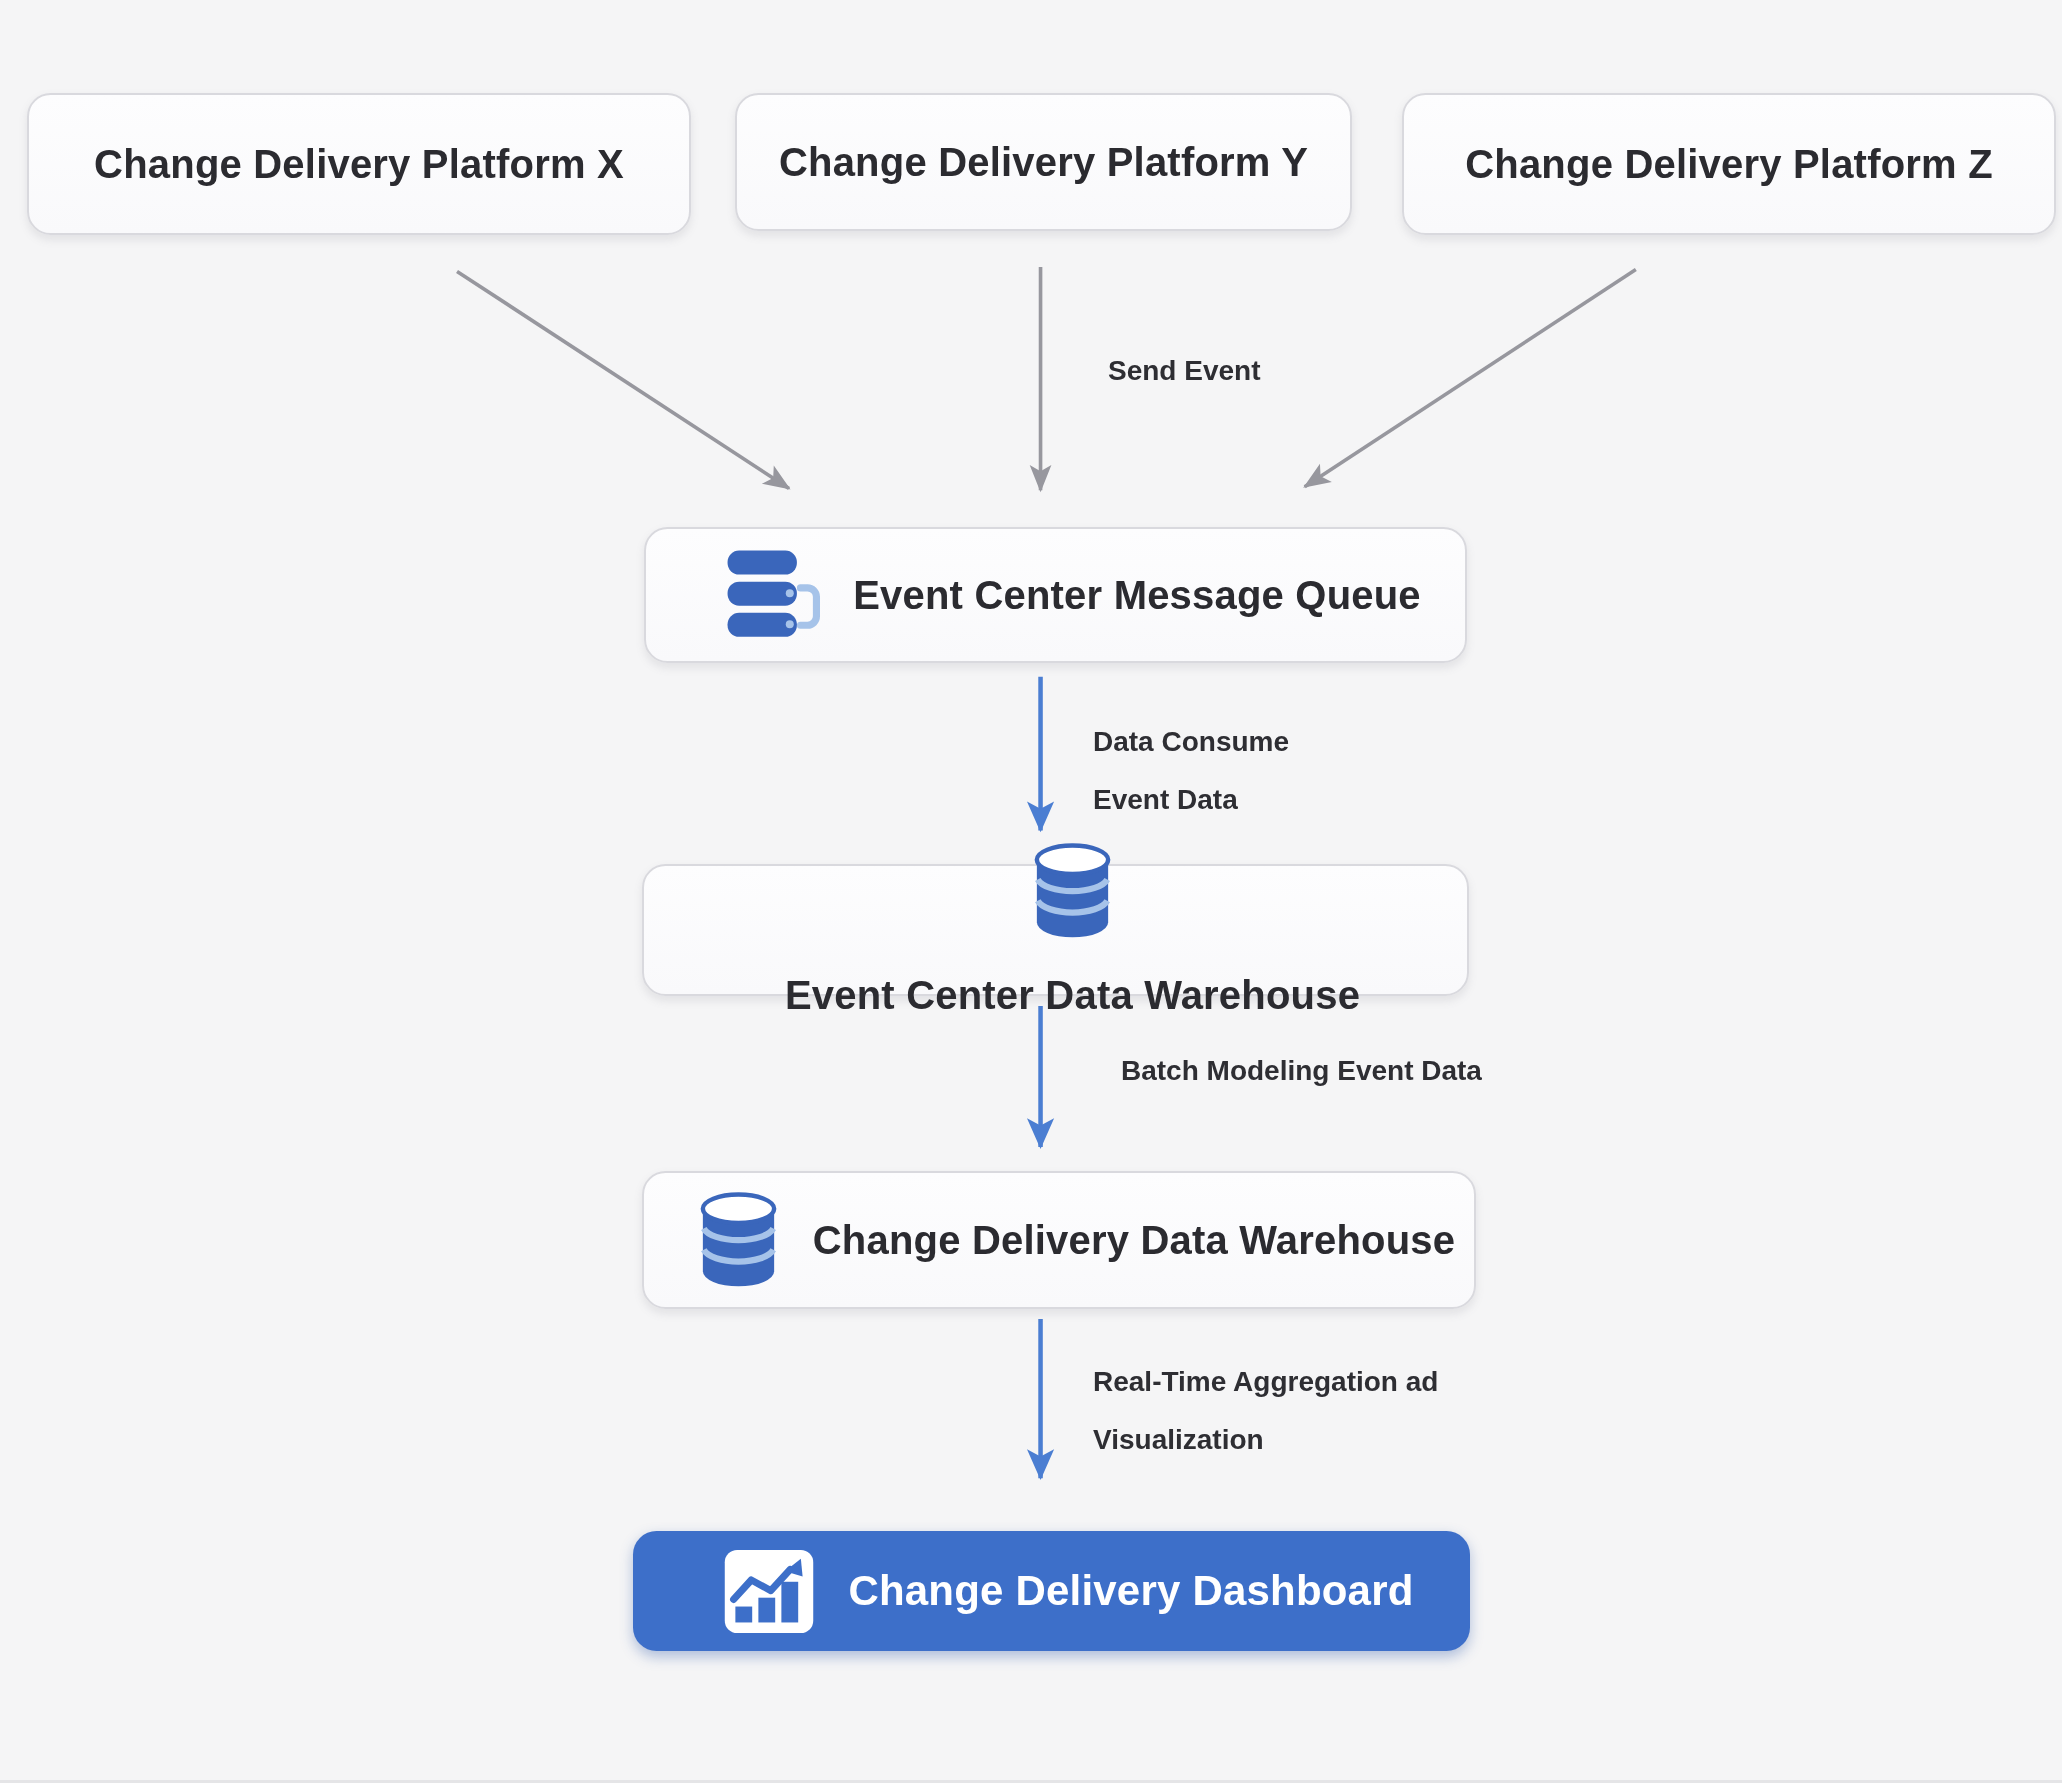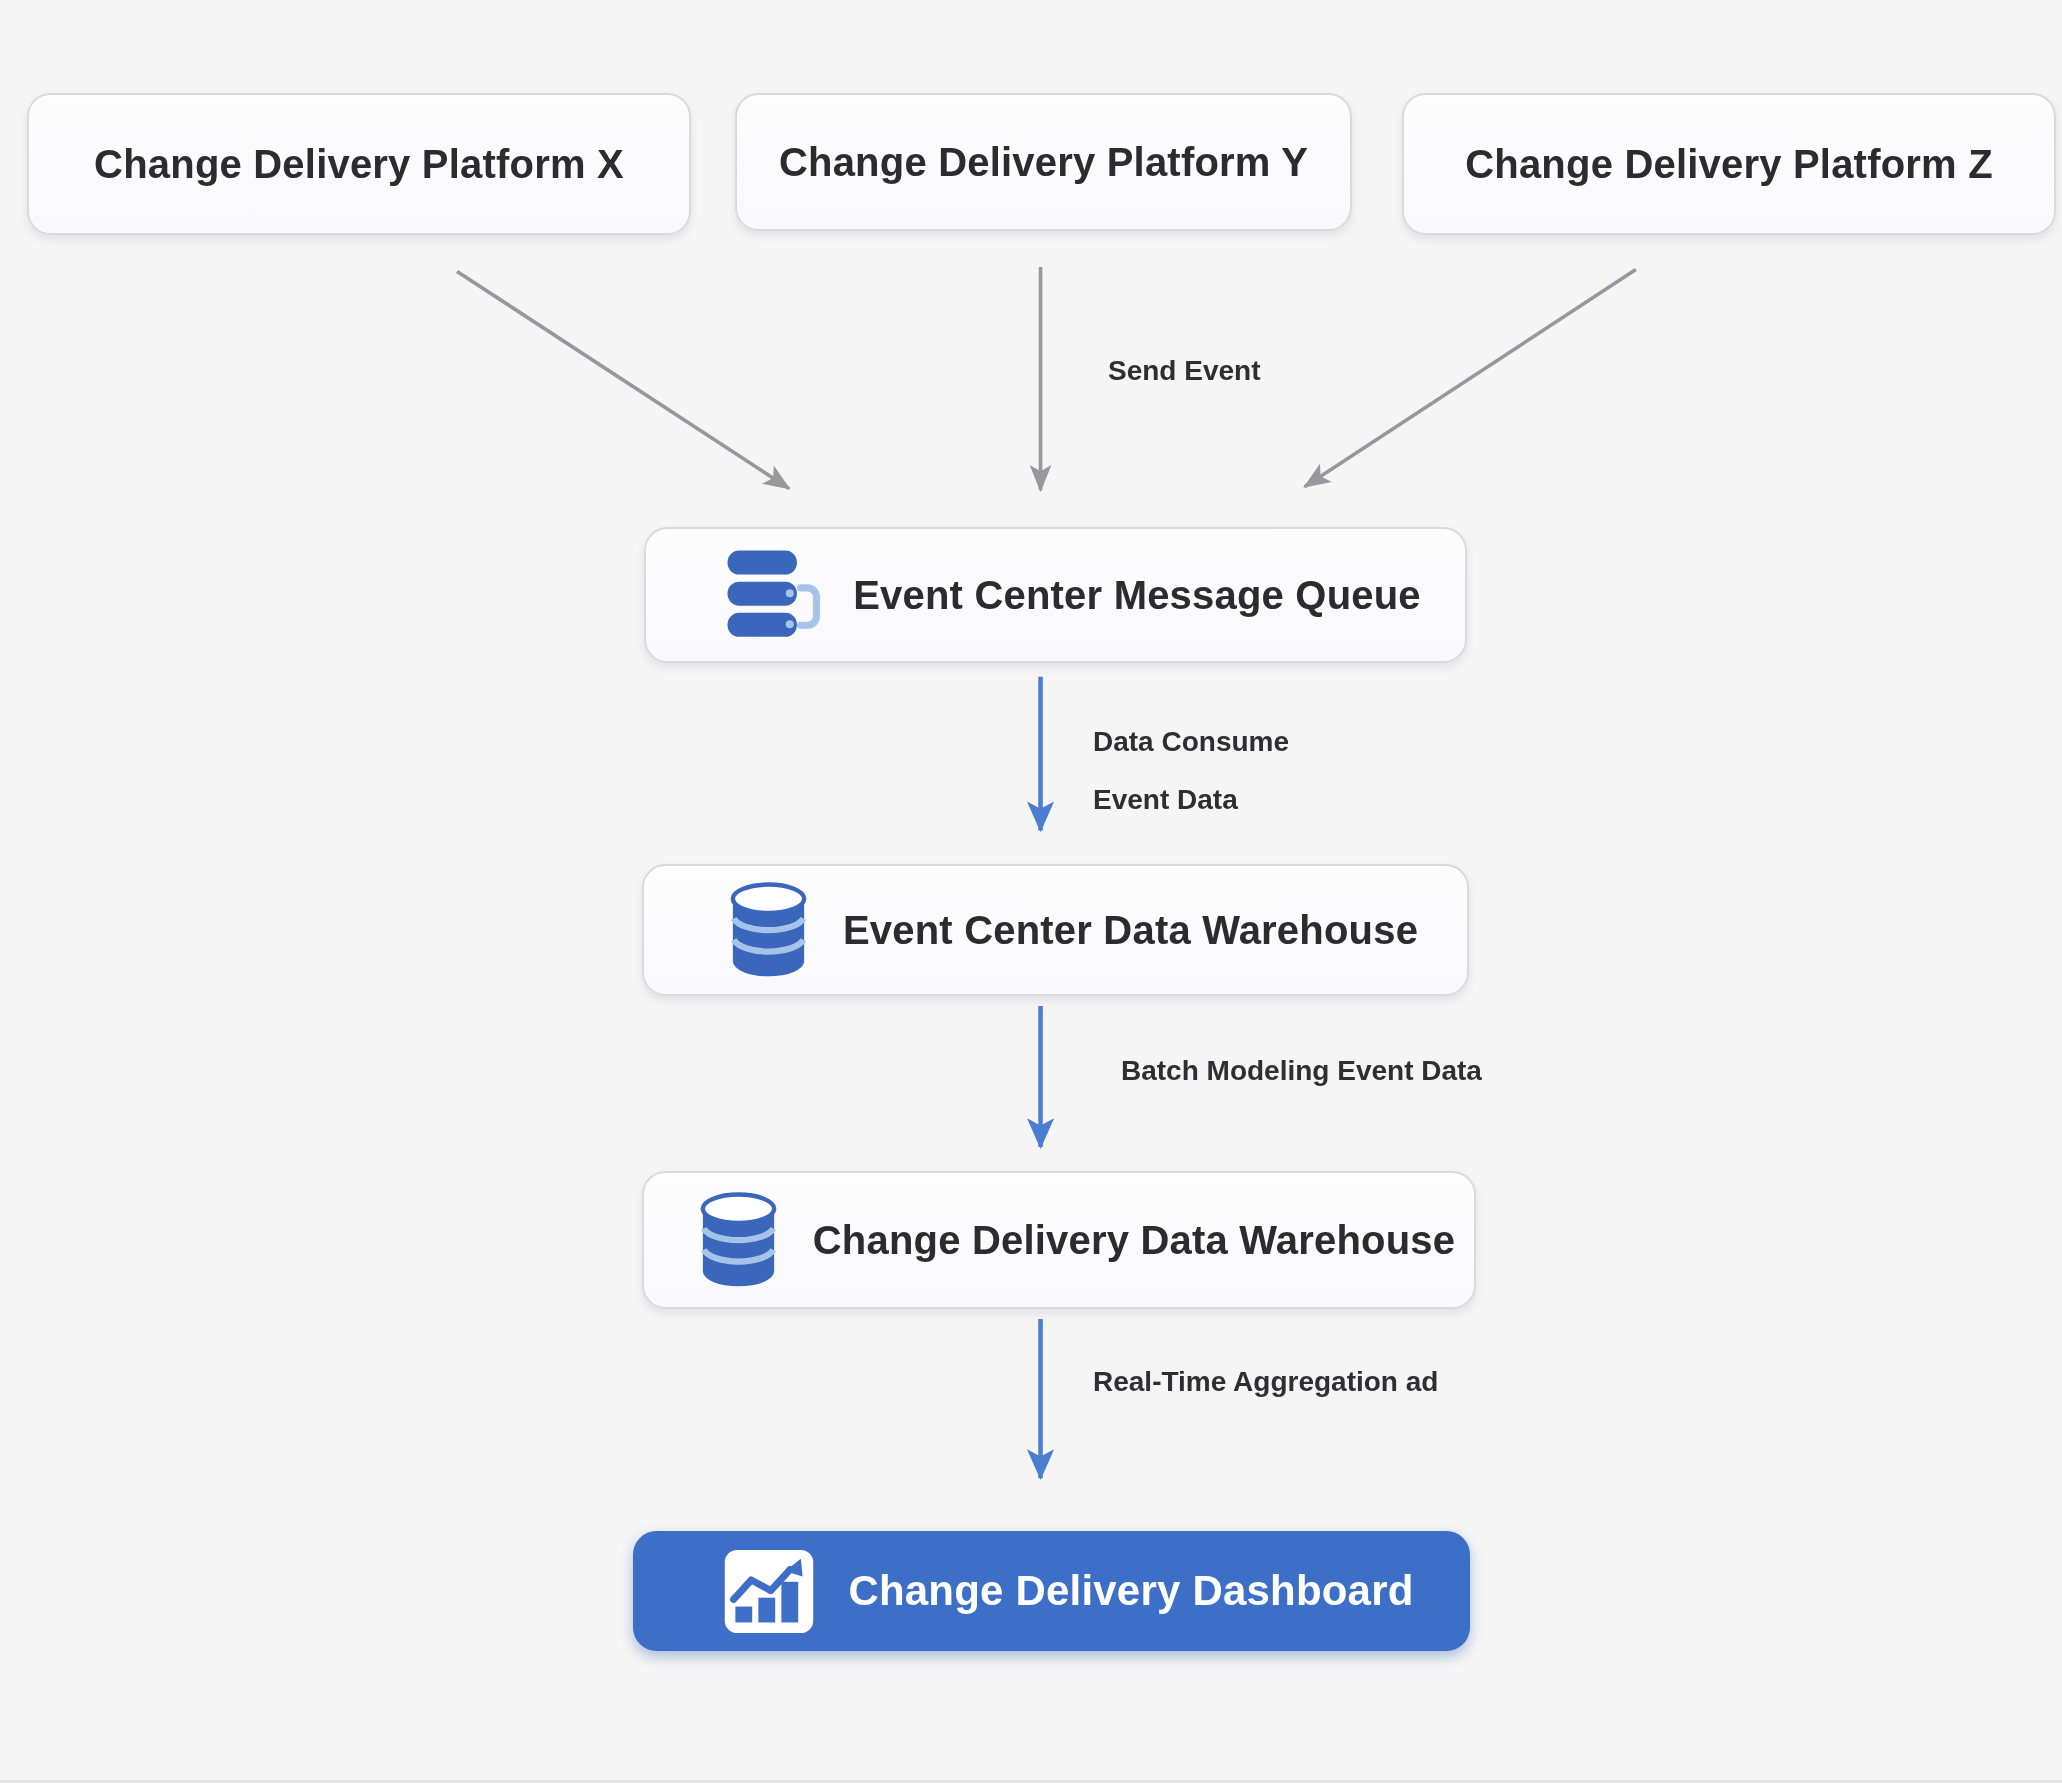--- a/index.html
+++ b/index.html
@@ -22,21 +22,21 @@
     border:2.7px solid var(--node-border);border-radius:23.5px;
     box-shadow:0 4.5px 9px rgba(110,110,128,.14);
     font-size:40px;font-weight:700;color:var(--text);
     letter-spacing:0.2px;white-space:nowrap;
   }
   .node.icon-node{justify-content:center;padding-left:34px;gap:33px;}
   #node-platform-x{left:27px;top:93px;width:660px;height:138px;}
   #node-platform-y{left:735px;top:93px;width:613px;height:134px;}
   #node-platform-z{left:1402px;top:93px;width:650px;height:138px;}
   #node-queue{left:644px;top:527px;width:785px;height:132px;}
-  #node-warehouse-event{left:642px;top:864px;width:789px;height:128px;}
+  #node-warehouse-event{left:642px;top:864px;width:789px;height:128px;flex-direction:column;}
   #node-warehouse-delivery{left:642px;top:1171px;width:796px;height:134px;}
   #node-dashboard{
     left:633px;top:1531px;width:803px;height:120px;
     background:var(--accent-blue);border:none;color:var(--dashboard-text);
     box-shadow:0 5.4px 12.7px rgba(45,90,170,.35);font-size:42px;
   }
   .edge-label{
     position:absolute;font-size:28px;font-weight:600;color:var(--edge-text);
     line-height:58px;white-space:nowrap;
   }
@@ -122,20 +122,21 @@
       <path d="M6 20 L6 90 A40 17 0 0 0 86 90 L86 20 Z" style="fill:var(--icon-blue,#4473c4)"></path>
       <ellipse cx="46" cy="20" rx="40" ry="16" style="fill:#ffffff;stroke:var(--icon-blue,#4473c4);stroke-width:5"></ellipse>
       <path d="M7 42 A40 17 0 0 0 85 42" style="fill:none;stroke:var(--icon-light-blue,#a6c3e9);stroke-width:7"></path>
       <path d="M7 66 A40 17 0 0 0 85 66" style="fill:none;stroke:var(--icon-light-blue,#a6c3e9);stroke-width:7"></path>
     </svg>
     <span>Change Delivery Data Warehouse</span>
   </div>
 
   <div class="edge-label" id="label-realtime">
     <div>Real-Time Aggregation ad</div>
+    <div>Visualization</div>
   </div>
 
   <div class="node icon-node" id="node-dashboard">
     <svg class="icon" width="92" height="87" viewBox="0 0 104 98">
       <rect x="2" y="2" width="100" height="94" rx="14" style="fill:#ffffff"></rect>
       <rect x="14" y="66" width="19" height="18" style="fill:var(--accent-blue,#3d6fc9)"></rect>
       <rect x="40" y="56" width="19" height="28" style="fill:var(--accent-blue,#3d6fc9)"></rect>
       <rect x="66" y="38" width="19" height="46" style="fill:var(--accent-blue,#3d6fc9)"></rect>
       <path d="M12 58 L32 36 L54 48 L76 24" style="fill:none;stroke:var(--accent-blue,#3d6fc9);stroke-width:8;stroke-linecap:round;stroke-linejoin:round"></path>
       <polygon points="88,12 90,32 70,26" style="fill:var(--accent-blue,#3d6fc9)"></polygon>

